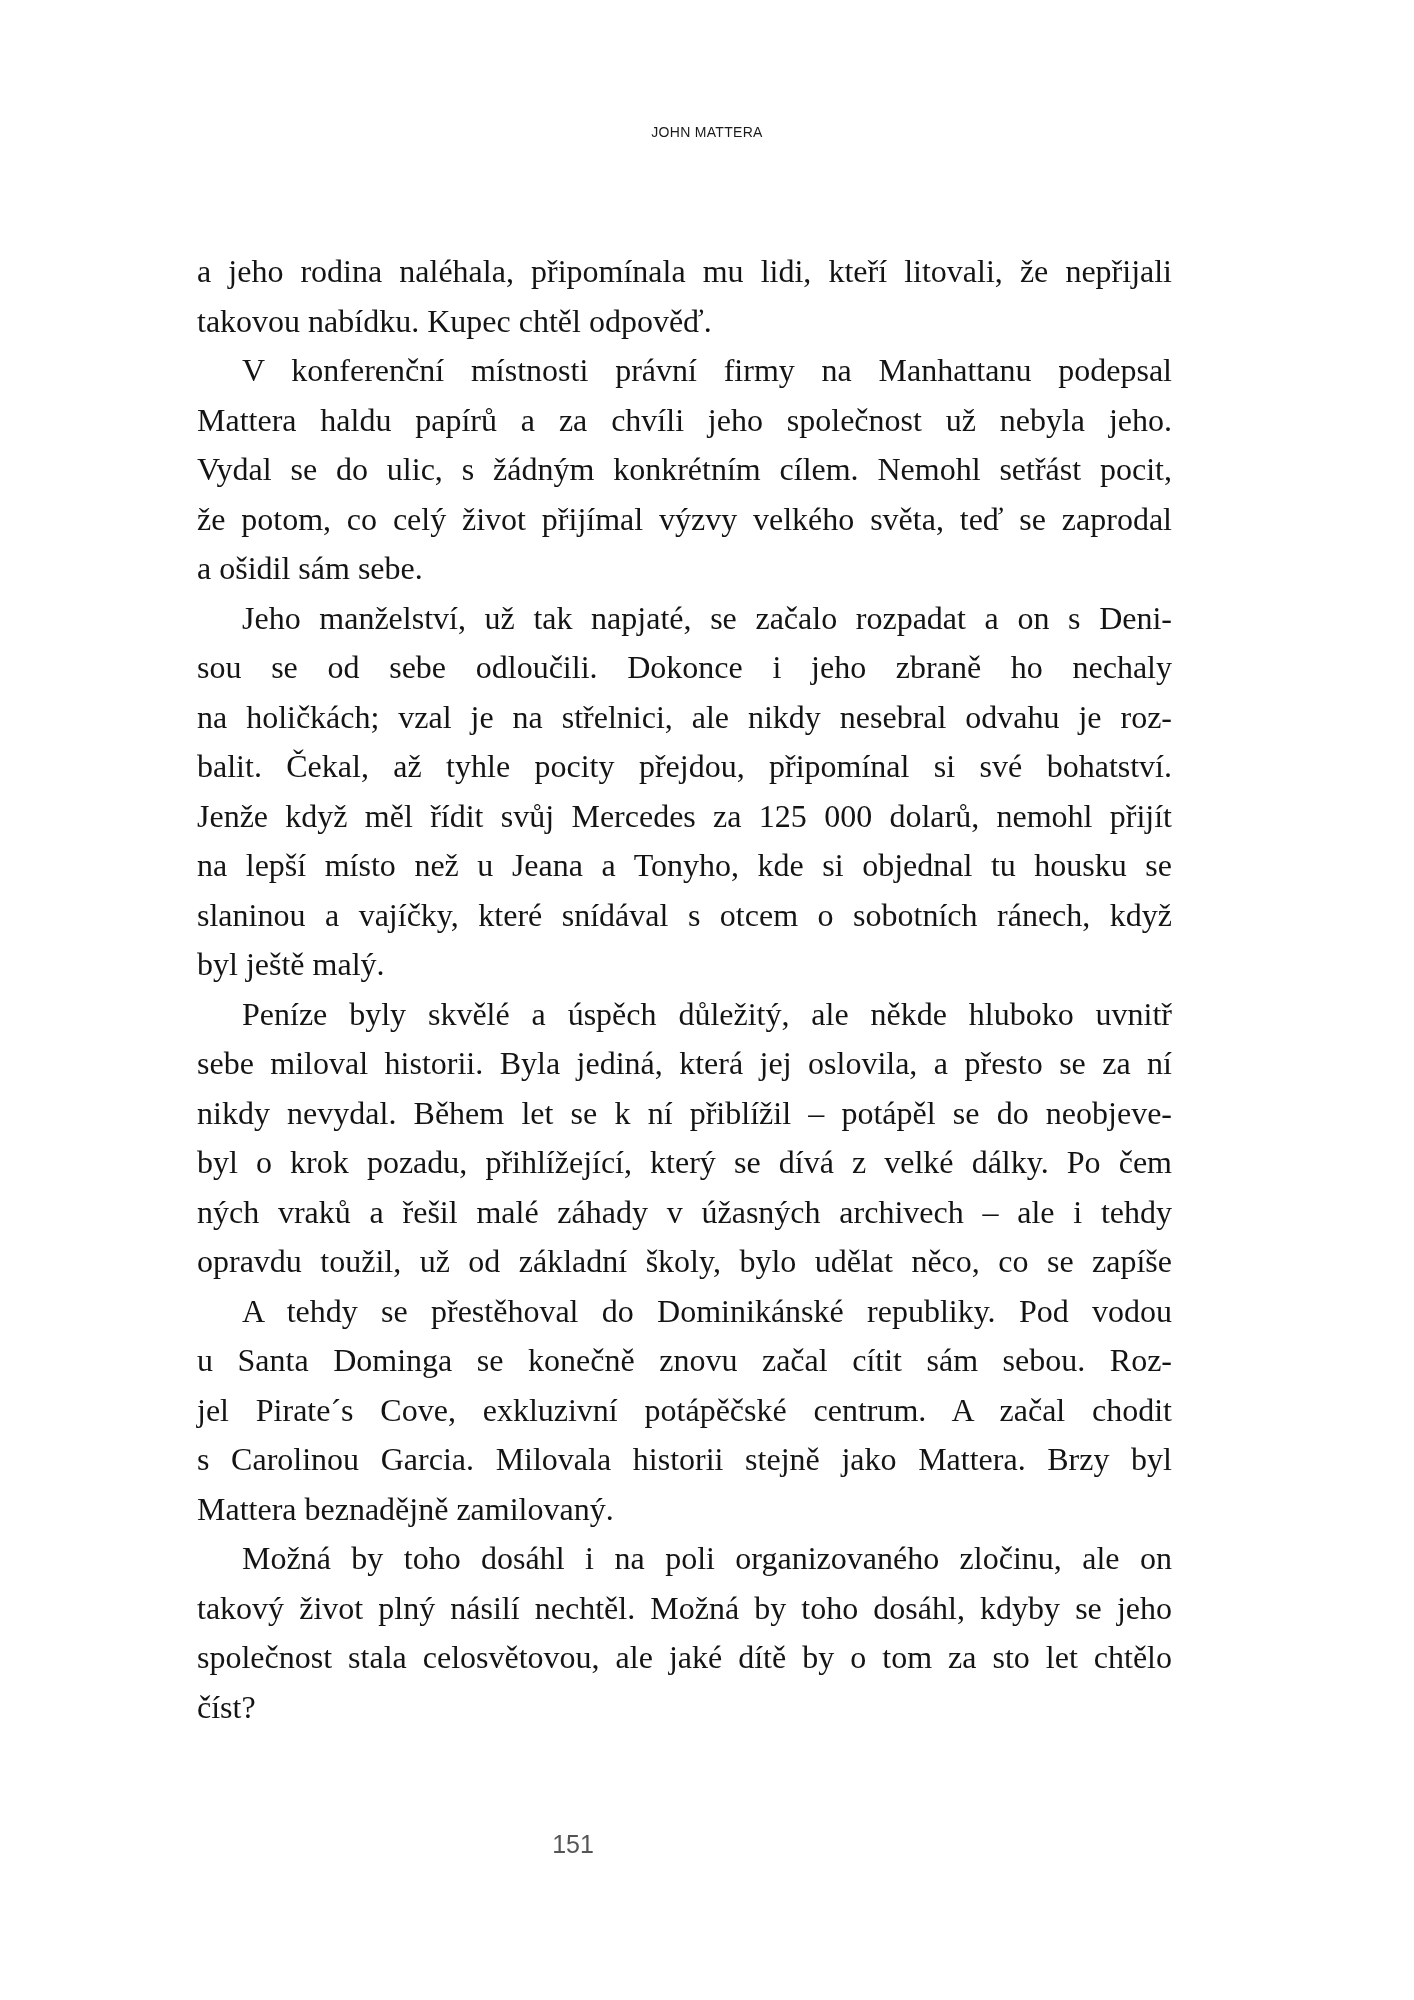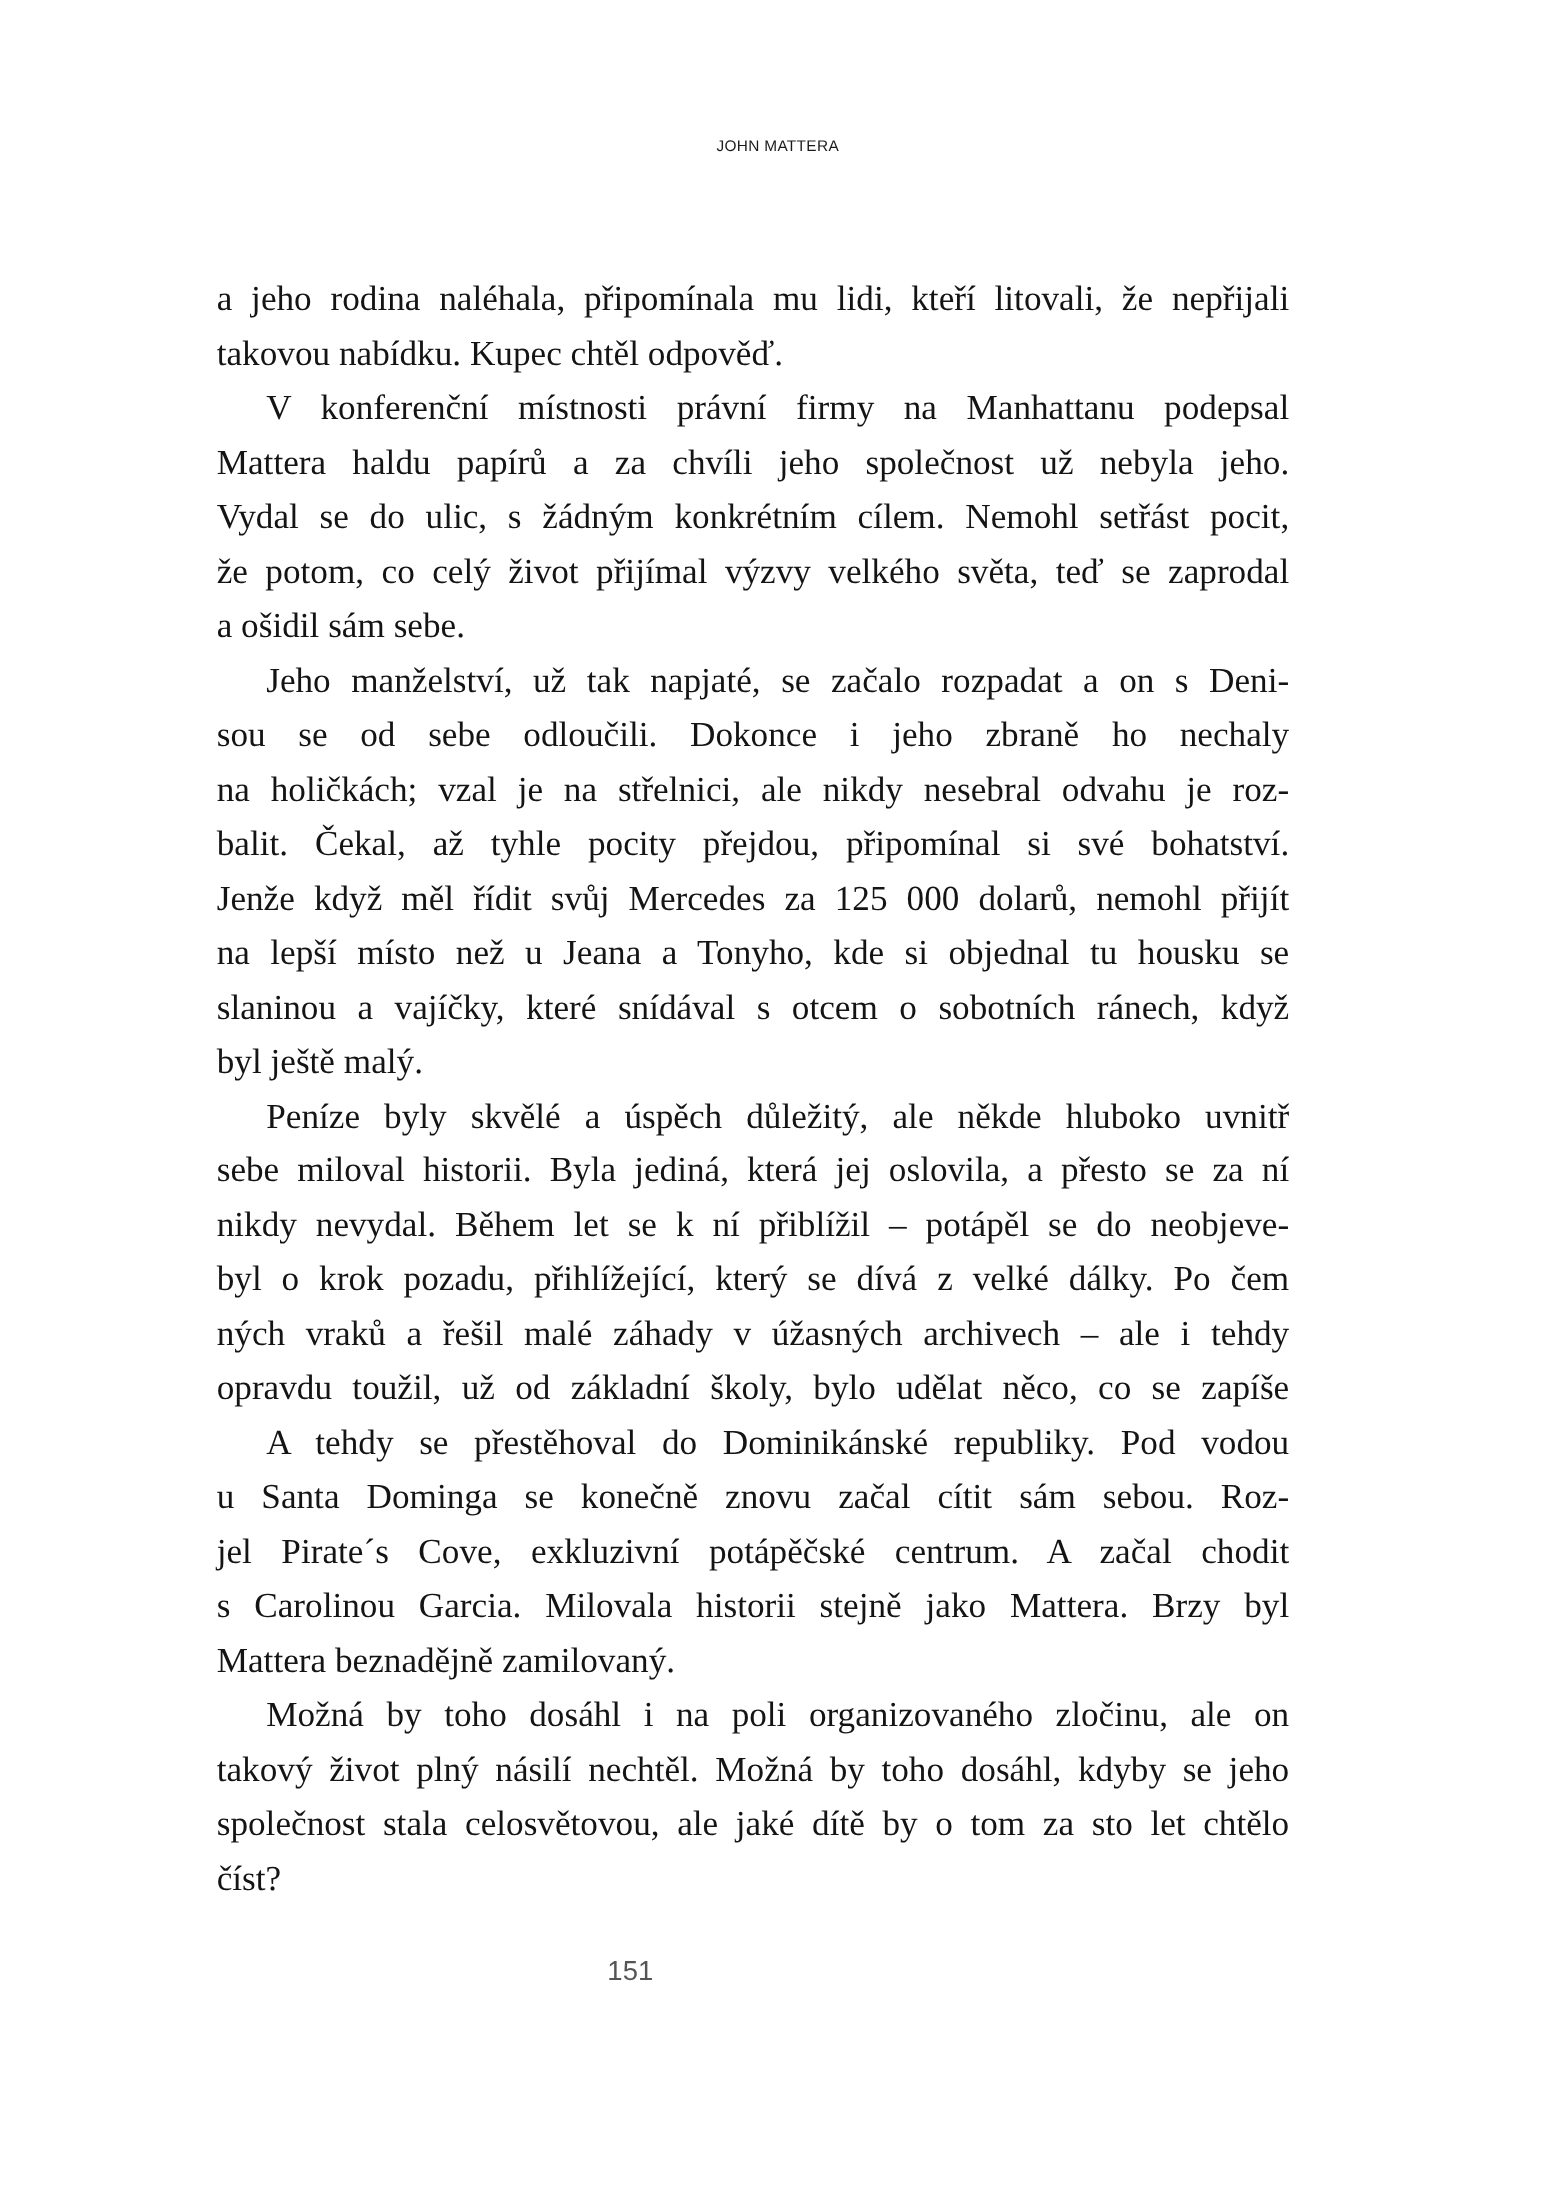--- a/index.html
+++ b/index.html
@@ -48,21 +48,21 @@
       line-height: 49.5px;
       white-space: nowrap;
       text-align: justify;
       text-align-last: justify;
       overflow: visible;
     }
     .line.indent { padding-left: 45px; }
     .line.last { text-align: left; text-align-last: left; }
     .folio {
       position: absolute;
-      top: 1776px;
+      top: 1828px;
       left: 0;
       width: 1146px;
       text-align: center;
       font-family: "Liberation Sans", sans-serif;
       font-size: 25px;
       color: #555555;
       line-height: 32px;
     }
   </style>
 </head>

